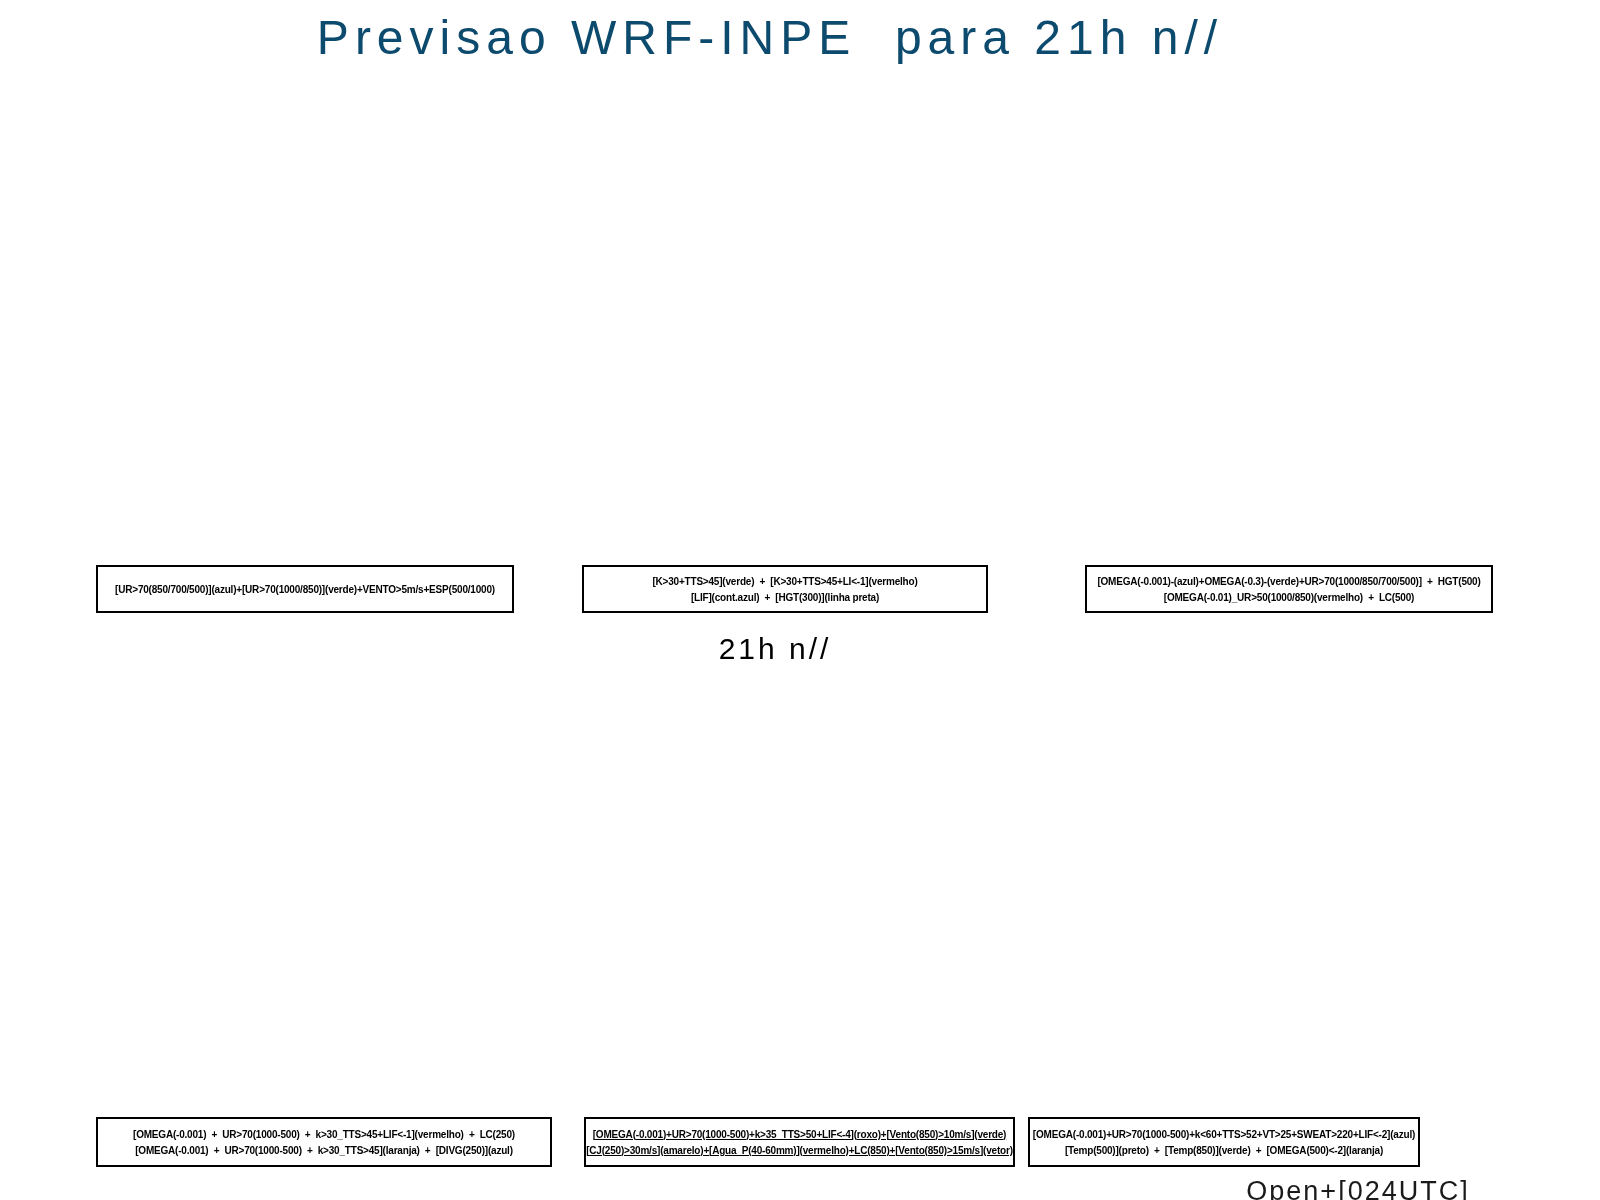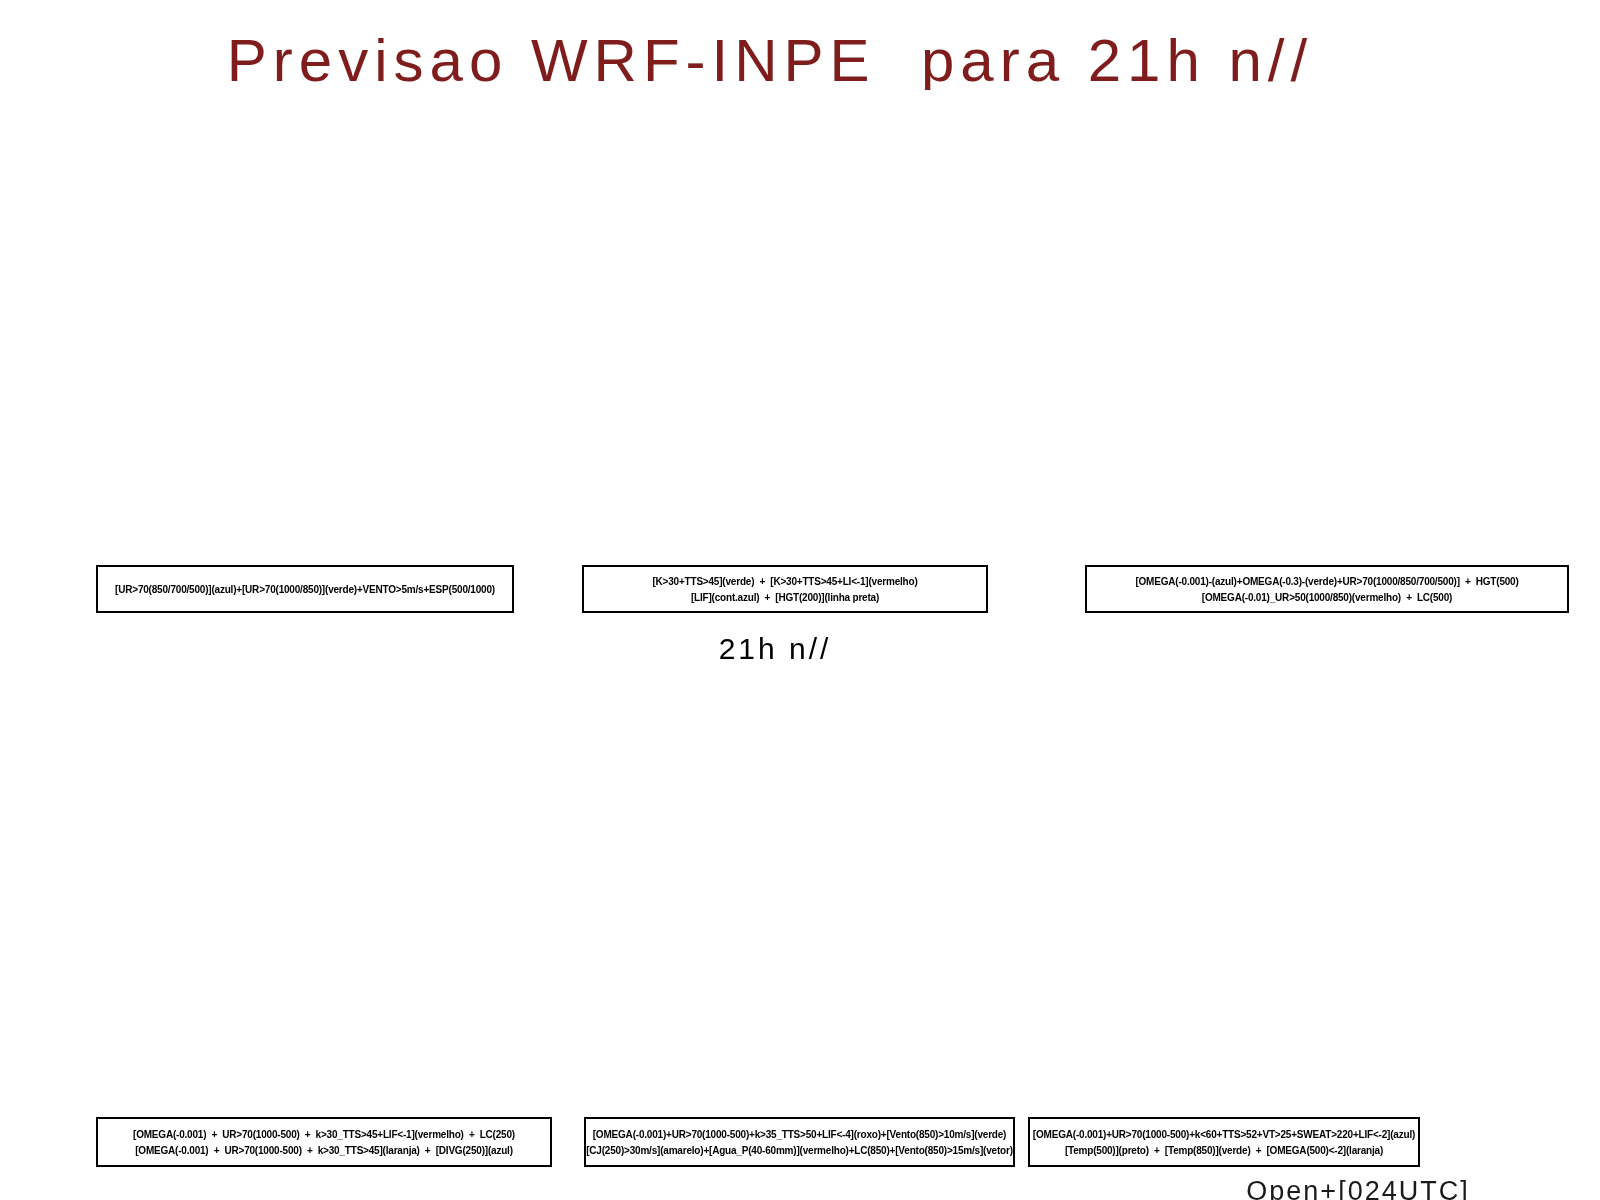--- a/index.html
+++ b/index.html
@@ -11,26 +11,25 @@
     color: #000000;
     font-family: "Liberation Sans", sans-serif;
     overflow: hidden;
   }
   .plot-title {
     position: absolute;
     top: 10px;
     left: 0;
     width: 1540px;
     text-align: center;
-    font-size: 60px;
+    font-size: 48px;
     font-weight: 300;
     letter-spacing: 6px;
     white-space: pre;
-    color: #7f1d1d;
-    margin-top: 16px;
+    color: #0c4a6e;
   }
   .legend-box {
     position: absolute;
     border: 2px solid #000000;
     background: #ffffff;
     display: flex;
     flex-direction: column;
     align-items: center;
     justify-content: center;
     gap: 3px;
@@ -39,24 +38,24 @@
   .legend-line {
     font-size: 10px;
     font-weight: bold;
     letter-spacing: -0.2px;
     line-height: 13px;
     white-space: pre;
   }
   
   .box-top-left    { left: 96px;   top: 565px; width: 418px; height: 48px; }
   .box-top-center  { left: 582px;  top: 565px; width: 406px; height: 48px; }
-  .box-top-right   { left: 1085px; top: 565px; width: 484px; height: 48px; }
+  .box-top-right   { left: 1085px; top: 565px; width: 408px; height: 48px; }
   
   .box-bottom-left   { left: 96px;   top: 1117px; width: 456px; height: 50px; }
-  .box-bottom-center { left: 584px;  top: 1117px; width: 431px; height: 50px; }
+  .box-bottom-center { left: 584px;  top: 1117px; width: 431px; height: 50px; text-decoration: underline; }
   .box-bottom-right  { left: 1028px; top: 1117px; width: 392px; height: 50px; }
 
   .center-label {
     position: absolute;
     top: 632px;
     left: 0;
     width: 1550px;
     text-align: center;
     font-size: 30px;
     font-weight: 300;
@@ -99,21 +98,21 @@
   <div class="map-panel panel-r2 panel-c1"></div>
   <div class="map-panel panel-r2 panel-c2"></div>
   <div class="map-panel panel-r2 panel-c3"></div>
 
   <div class="legend-box box-top-left">
     <span class="legend-line">[UR&gt;70(850/700/500)](azul)+[UR&gt;70(1000/850)](verde)+VENTO&gt;5m/s+ESP(500/1000)</span>
   </div>
 
   <div class="legend-box box-top-center">
     <span class="legend-line">[K&gt;30+TTS&gt;45](verde)  +  [K&gt;30+TTS&gt;45+LI&lt;-1](vermelho)</span>
-    <span class="legend-line">[LIF](cont.azul)  +  [HGT(200)](linha preta)</span>
+    <span class="legend-line">[LIF](cont.azul)  +  [HGT(300)](linha preta)</span>
   </div>
 
   <div class="legend-box box-top-right">
     <span class="legend-line">[OMEGA(-0.001)-(azul)+OMEGA(-0.3)-(verde)+UR&gt;70(1000/850/700/500)]  +  HGT(500)</span>
     <span class="legend-line">[OMEGA(-0.01)_UR&gt;50(1000/850)(vermelho)  +  LC(500)</span>
   </div>
 
   <div class="center-label">21h n//</div>
 
   <div class="legend-box box-bottom-left">

